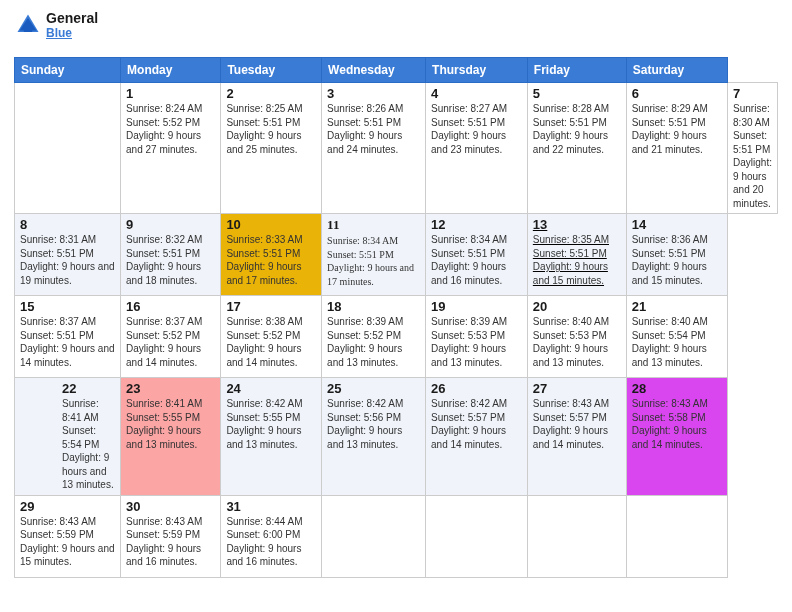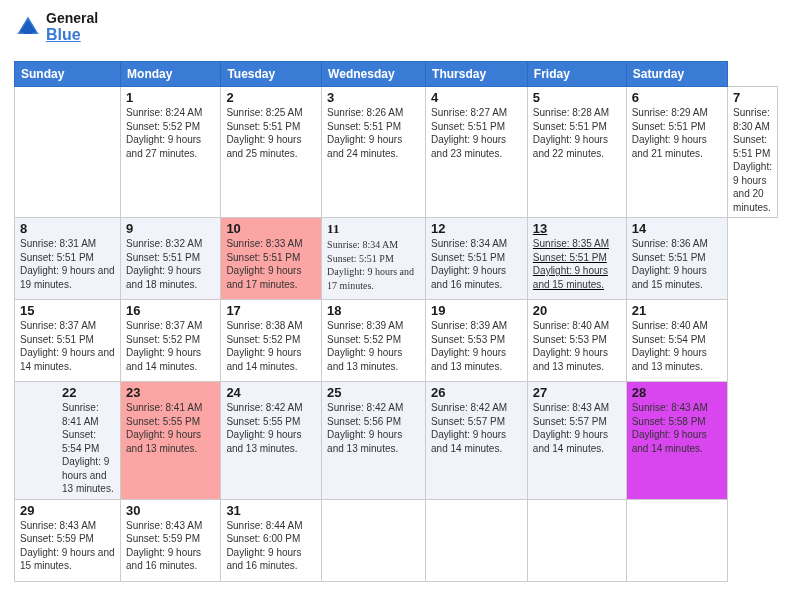--- a/index.html
+++ b/index.html
@@ -92,21 +92,21 @@
 <div class="container">
   <div class="header-row">
     <div class="logo">
       <svg class="logo-icon" viewBox="0 0 40 40">
         <polygon points="20,5 35,30 5,30" fill="#3a7bd5"></polygon>
         <polygon points="20,10 32,28 8,28" fill="#1a5bbf"></polygon>
         <rect x="14" y="20" width="12" height="10" fill="#1a5bbf"></rect>
       </svg>
       <div>
         <div style="font-size:14px;font-weight:bold;color:#1a1a1a;">General</div>
-        <div style="font-size:16px;font-weight:bold;color:#3a7bd5;text-decoration:underline;">Blue</div>
+        <div style="font-size:12px;font-weight:bold;color:#3a7bd5;text-decoration:underline;">Blue</div>
       </div>
     </div>
     <div class="title-block">
       <div class="month-title"></div>
       <div class="subtitle"></div>
     </div>
   </div>
 
   <table class="calendar">
     <thead>
@@ -190,21 +190,21 @@
           </div>
         </td>
           <td style="background: rgb(240, 244, 250);">
           <span class="day-num">9</span>
           <div class="day-info">
             Sunrise: 8:32 AM<br>
             Sunset: 5:51 PM<br>
             Daylight: 9 hours and 18 minutes.
           </div>
         </td>
-          <td style="background: #fca5a5;">
+          <td style="background: #eab308;">
           <span class="day-num">10</span>
           <div class="day-info">
             Sunrise: 8:33 AM<br>
             Sunset: 5:51 PM<br>
             Daylight: 9 hours and 17 minutes.
           </div>
         </td>
           <td style="background: rgb(240, 244, 250); font-family: Liberation Serif, serif;">
           <span class="day-num">11</span>
           <div class="day-info">

